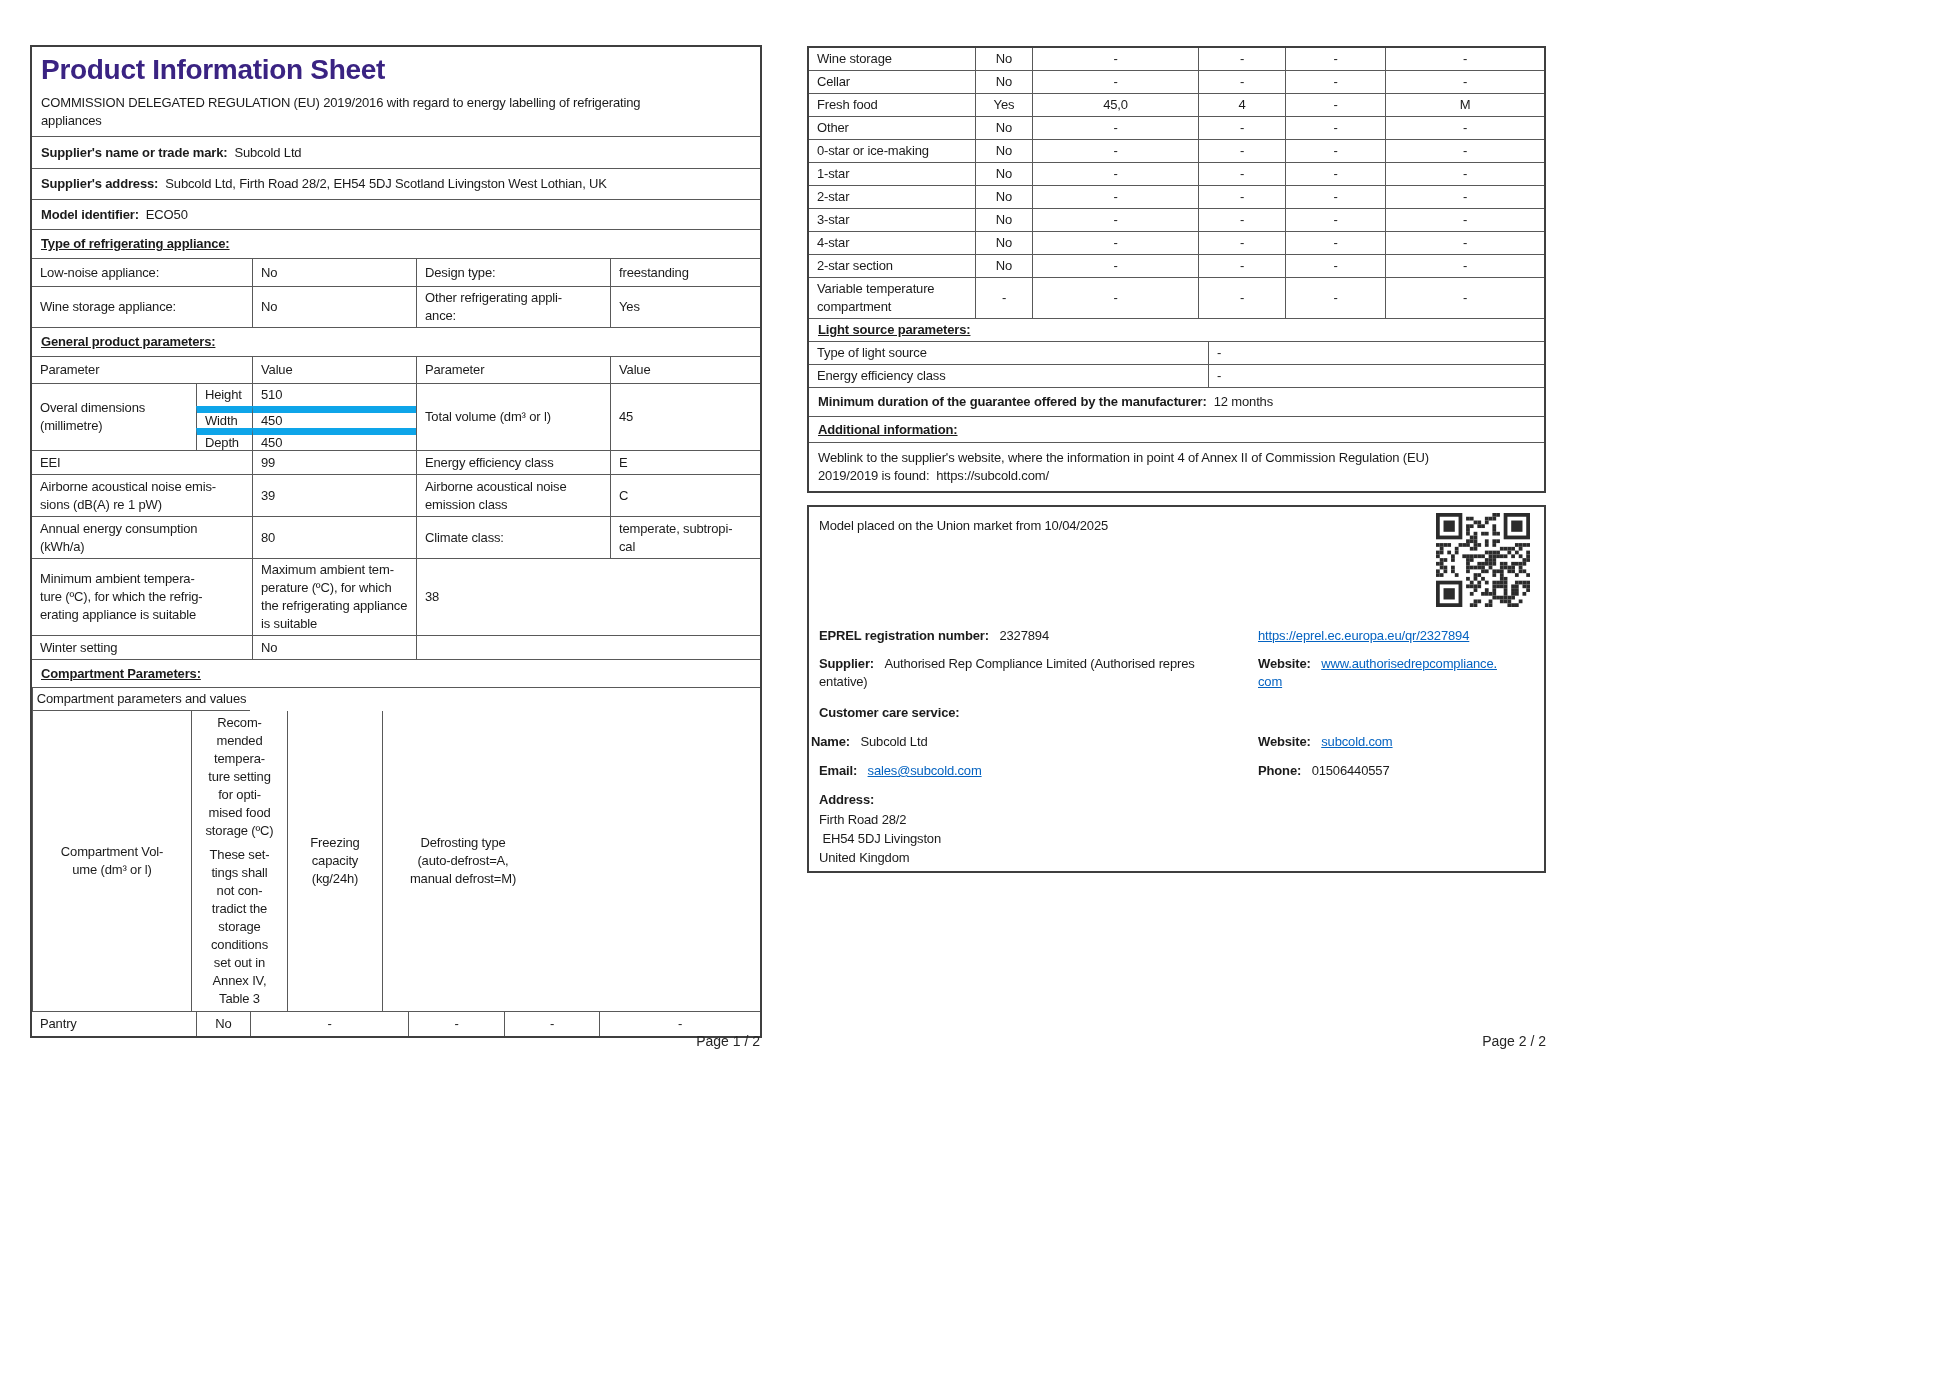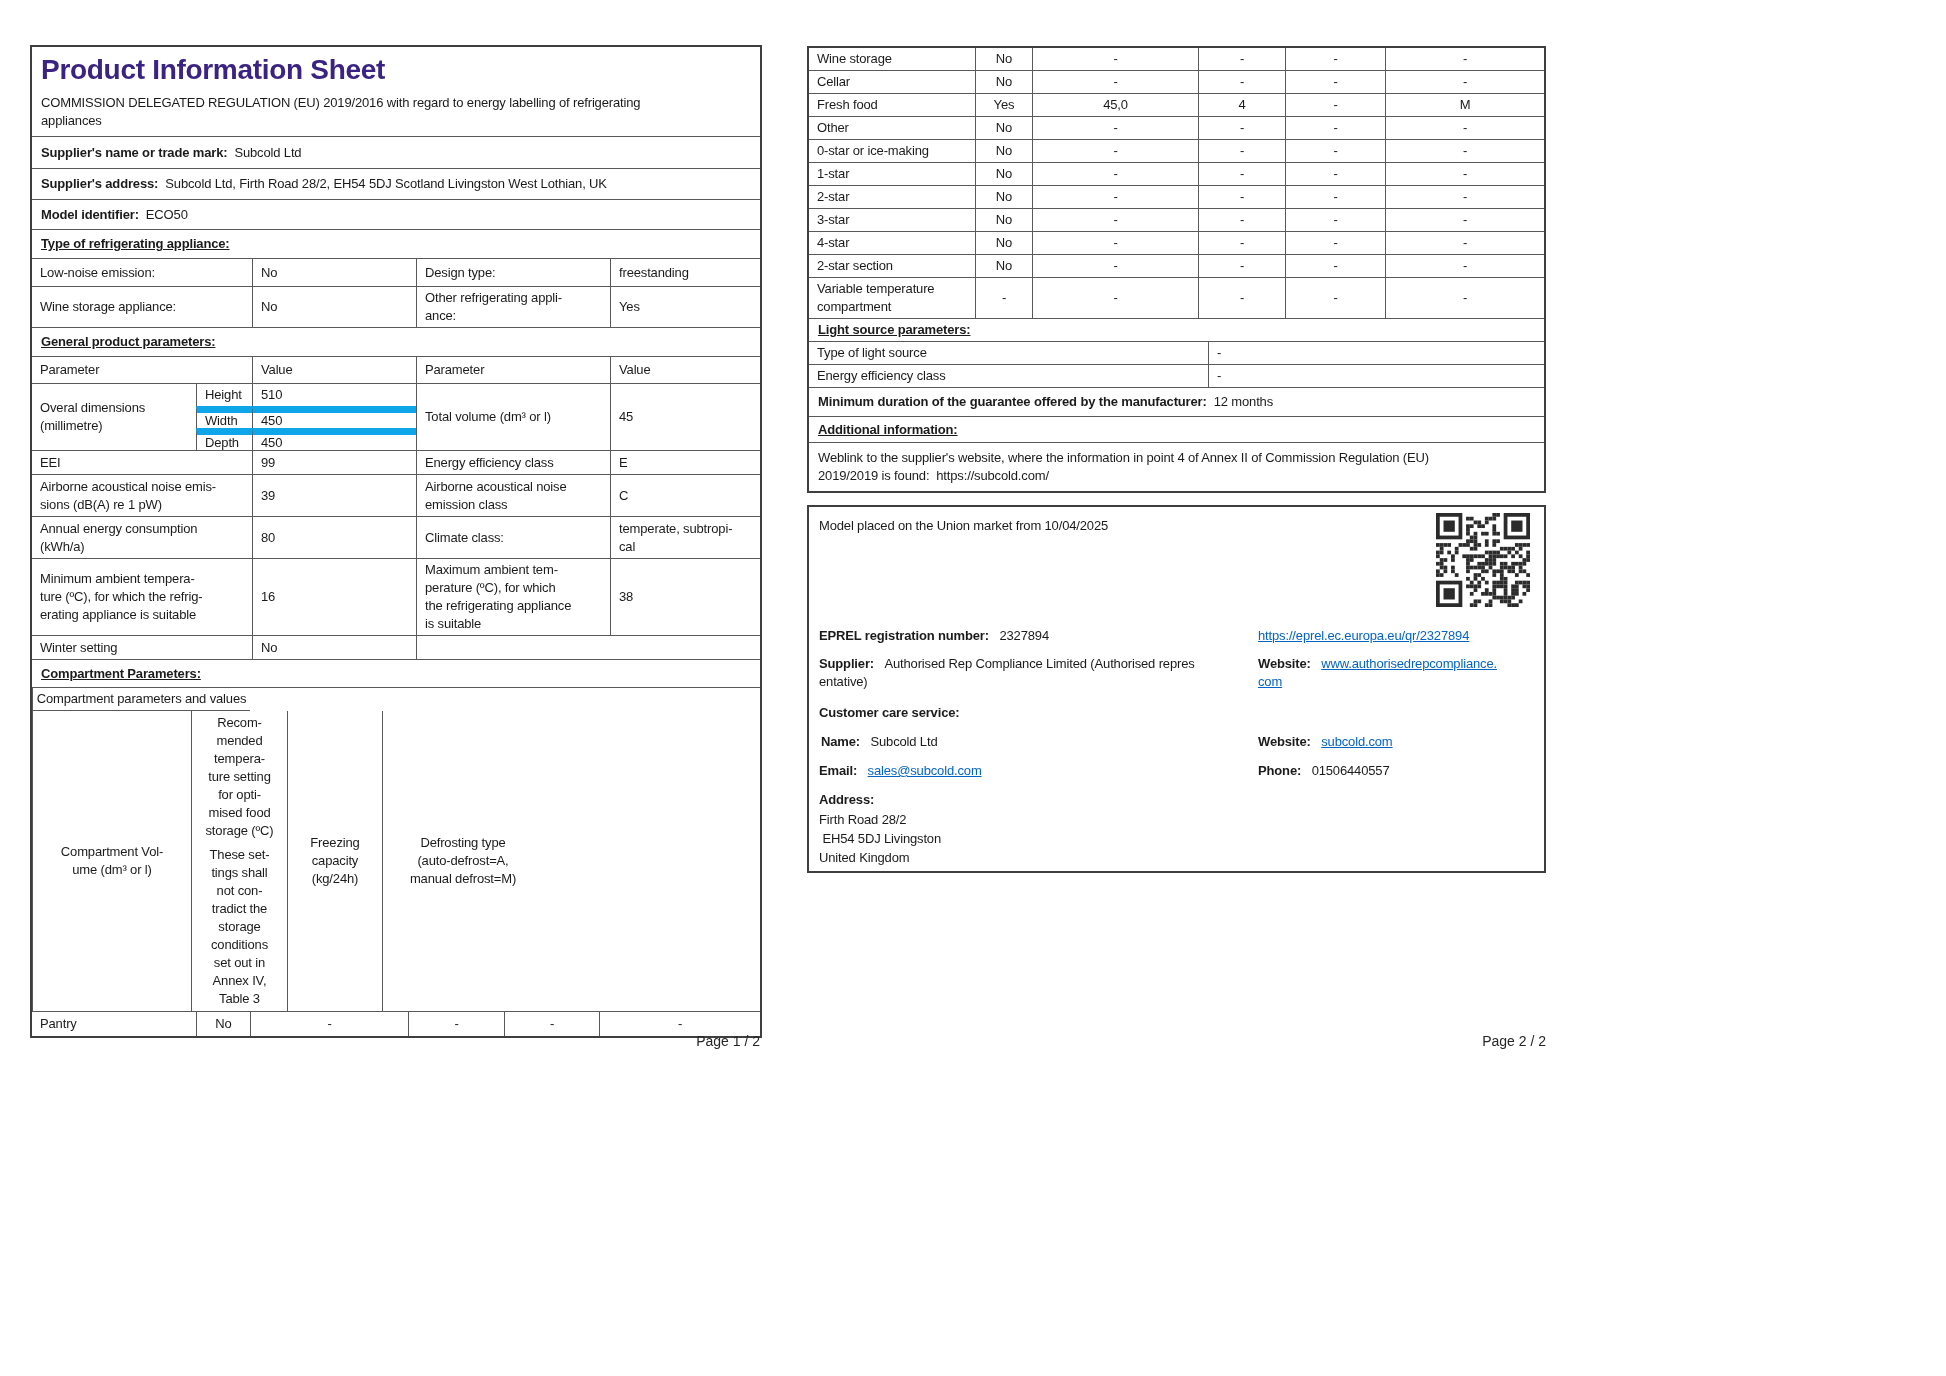--- a/index.html
+++ b/index.html
@@ -75,21 +75,21 @@
   <div class="trow rh29">
     <span class="b">Model identifier:</span>
     <span class="val">ECO50</span>
   </div>
 
   <div class="trow rh28 headrow">
     <span>Type of refrigerating appliance:</span>
   </div>
 
   <div class="grow g4 rh27">
-    <div class="cell">Low-noise emission:</div>
+    <div class="cell">Low-noise appliance:</div>
     <div class="cell">No</div>
     <div class="cell">Design type:</div>
     <div class="cell">freestanding</div>
   </div>
 
   <div class="grow g4 rh37">
     <div class="cell">Wine storage appliance:</div>
     <div class="cell">No</div>
     <div class="cell pre">Other refrigerating appli-
 ance:</div>
@@ -142,21 +142,20 @@
     <div class="cell">80</div>
     <div class="cell">Climate class:</div>
     <div class="cell pre">temperate, subtropi-
 cal</div>
   </div>
 
   <div class="grow g4 rh76">
     <div class="cell pre">Minimum ambient tempera-
 ture (ºC), for which the refrig-
 erating appliance is suitable</div>
-    <div class="cell">16</div>
     <div class="cell pre">Maximum ambient tem-
 perature (ºC), for which
 the refrigerating appliance
 is suitable</div>
     <div class="cell">38</div>
   </div>
 
   <div class="grow gwin rh23">
     <div class="cell">Winter setting</div>
     <div class="cell">No</div>
@@ -569,21 +568,21 @@
 entative)</span>
   </div>
   <div class="abs" style="left:449px;top:148px;width:276px">
     <span class="b">Website:</span>
     <span class="val link pre">www.authorisedrepcompliance.
 com</span>
   </div>
 
   <div class="abs b" style="left:10px;top:197px">Customer care service:</div>
 
-  <div class="abs" style="left:12px;top:226px">
+  <div class="abs" style="left:2px;top:226px">
     <span class="b">Name:</span>
     <span class="val">Subcold Ltd</span>
   </div>
   <div class="abs" style="left:449px;top:226px">
     <span class="b">Website:</span>
     <span class="val link">subcold.com</span>
   </div>
 
   <div class="abs" style="left:10px;top:255px">
     <span class="b">Email:</span>

